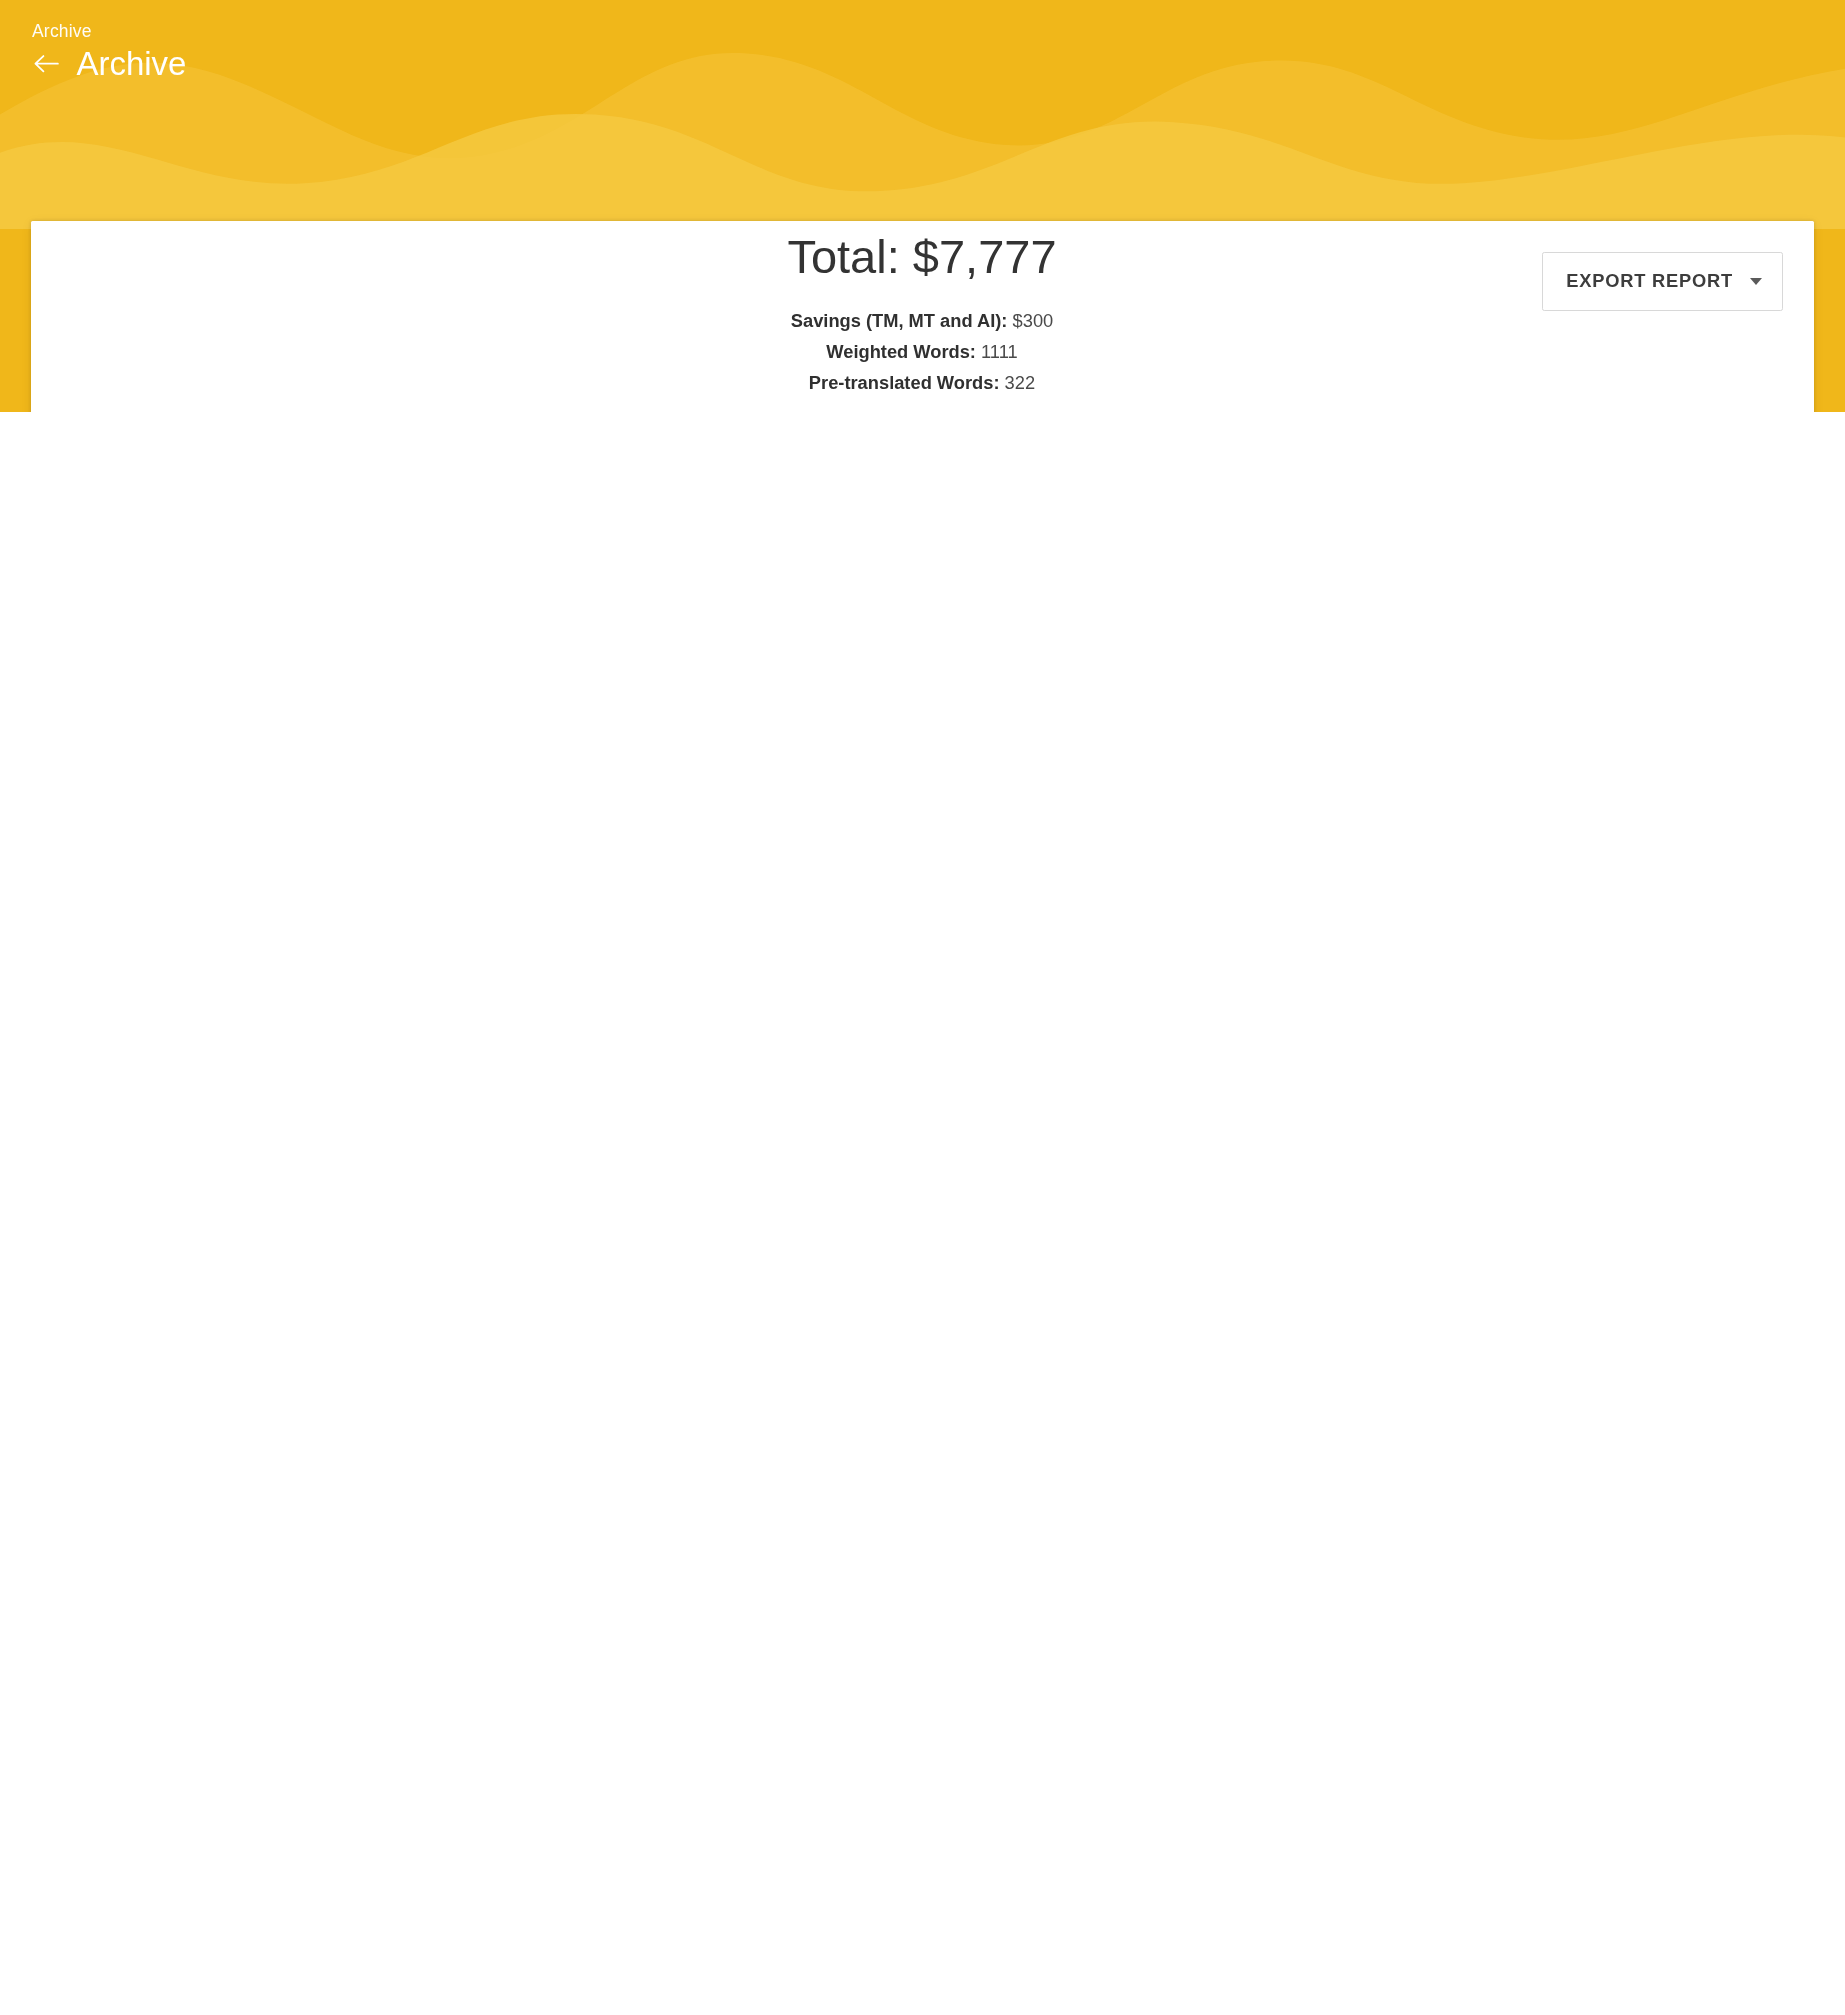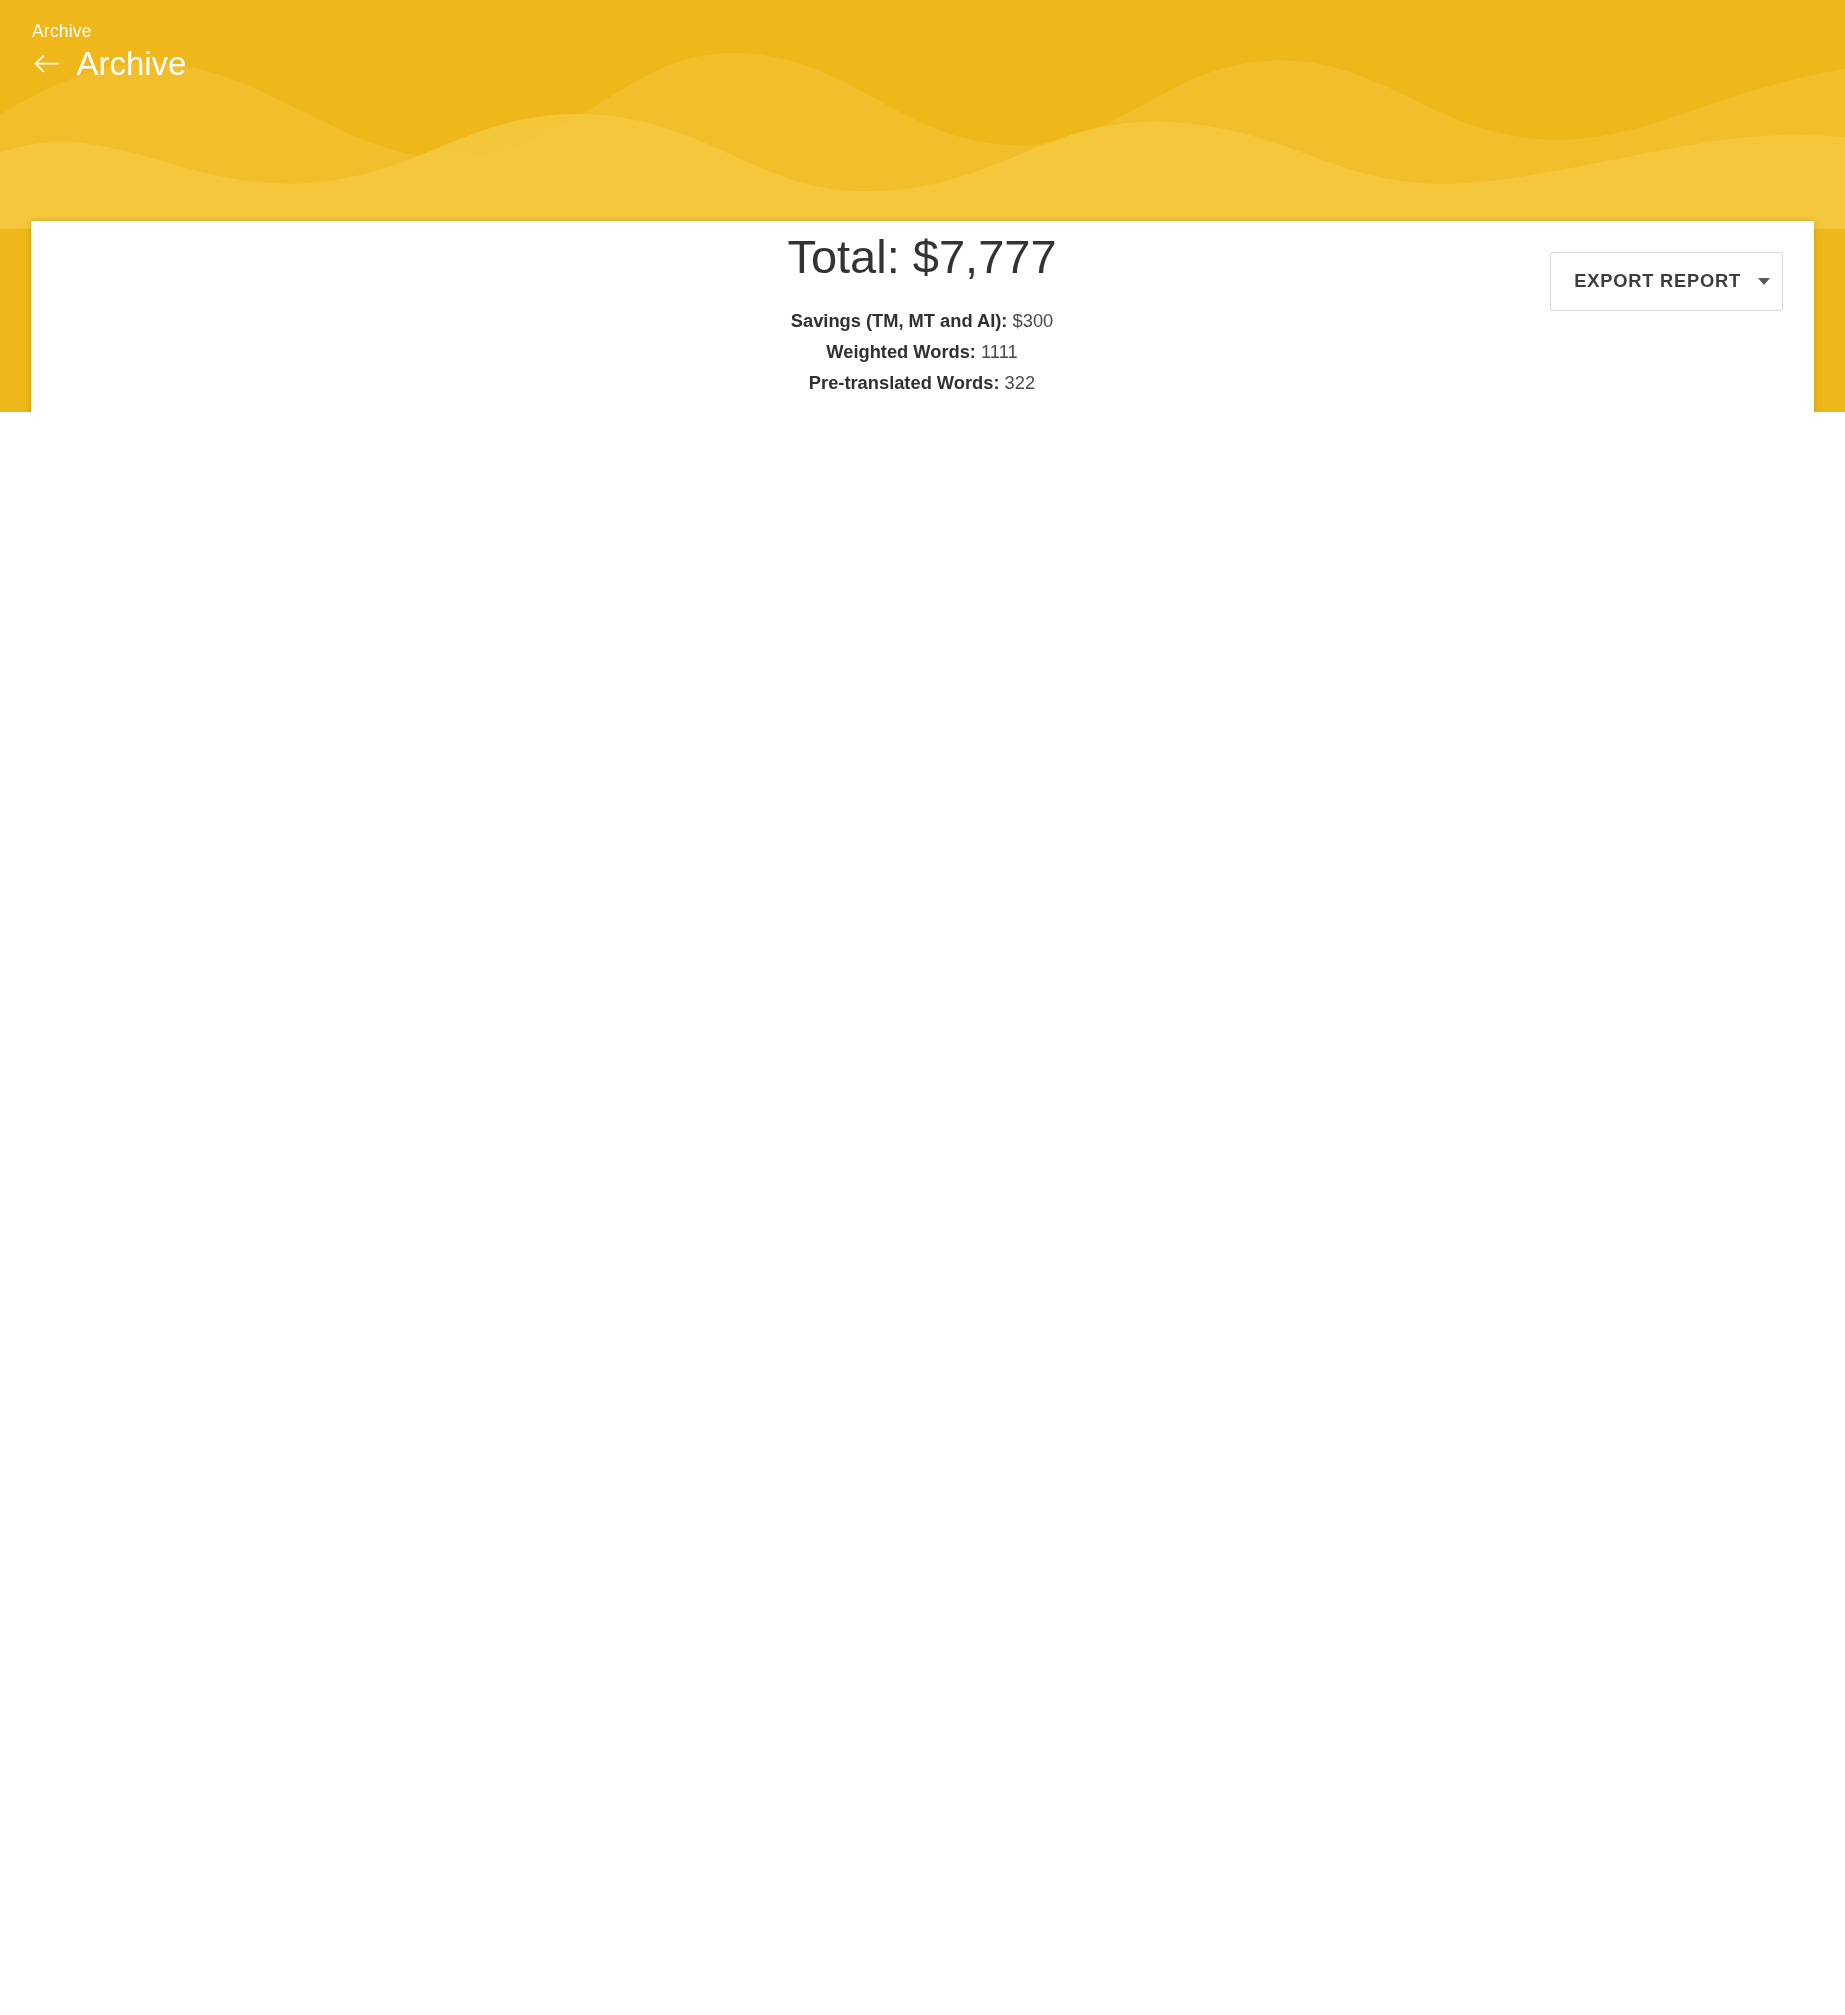--- a/index.html
+++ b/index.html
@@ -70,21 +70,21 @@
     box-shadow: 0 0.8px 3.8px rgba(0,0,0,0.14), 0 2.3px 10.7px rgba(0,0,0,0.08);
     border-radius: 1.5px;
     padding-bottom: 30.5px;
     min-height: 1776px;
   }
 
   .export-btn {
     position: absolute;
     right: 30.5px; top: 30.5px;
     height: 59px;
-    padding: 0 12px 0 23px;
+    padding: 0 20px 0 23px;
     background: #ffffff;
     border: 0.8px solid #d8d8d8;
     border-radius: 2.3px;
     display: flex;
     align-items: center;
     gap: 17px;
     cursor: pointer;
     font-size: 18.3px;
     letter-spacing: 0.8px;
     color: #3d3d3d;

